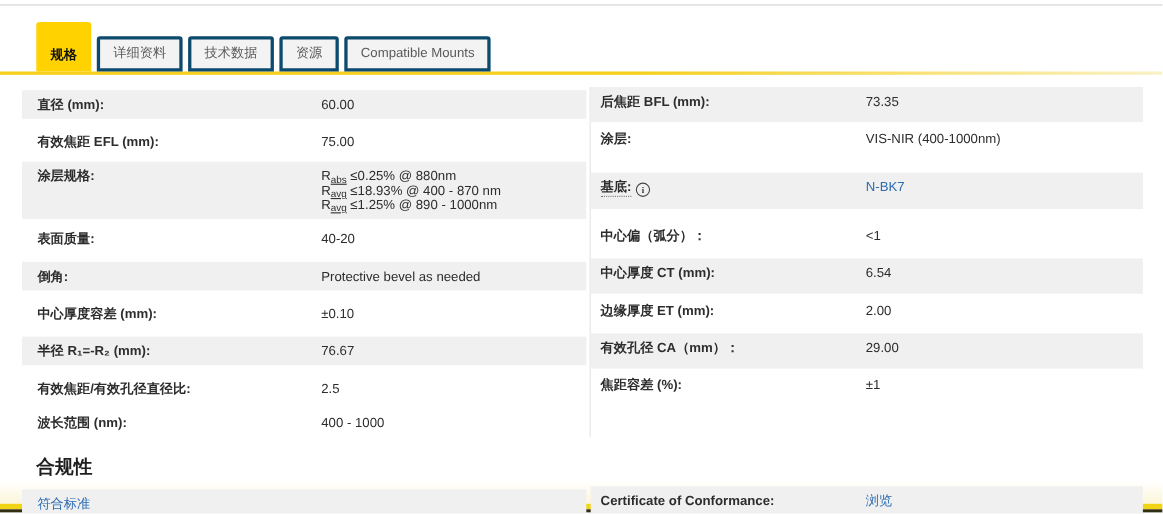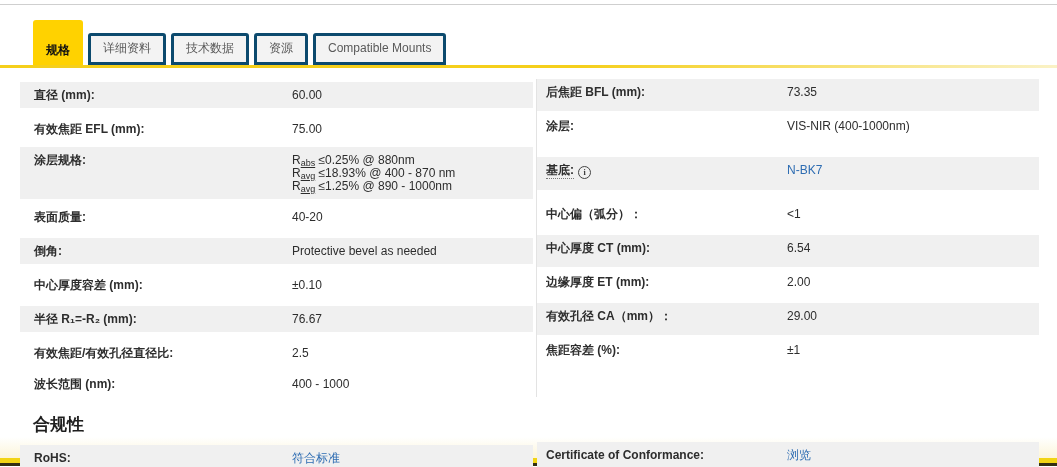--- a/index.html
+++ b/index.html
@@ -146,21 +146,20 @@
           <div class="cell right empty"></div>
         </div>
       </div>
 
     <h2 class="comp-heading">合规性</h2>
 
     <div class="spec-table" id="comp-table">
       <div class="vdivider"></div>
     <div class="row">
           <div class="cell left odd">
-            <div class="lbl"><span>RoHS:</span></div>
             <a class="val">符合标准</a>
           </div>
           <div class="cell right odd">
             <div class="lbl"><span>Certificate of Conformance:</span></div>
             <a class="val">浏览</a>
           </div>
         </div>
       </div>
   </div>
 

